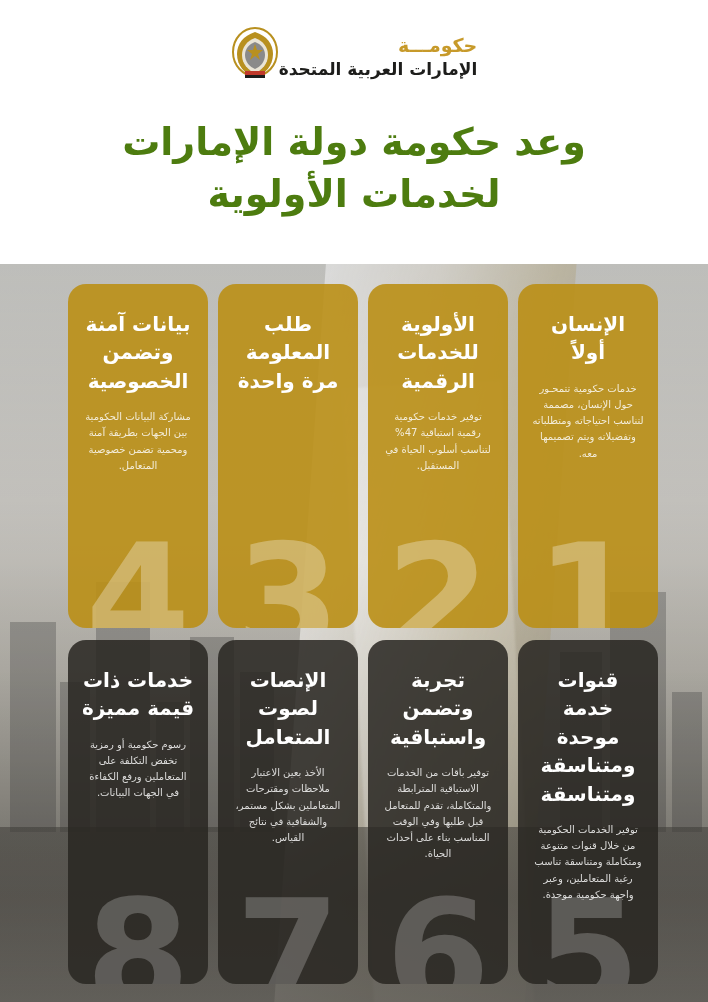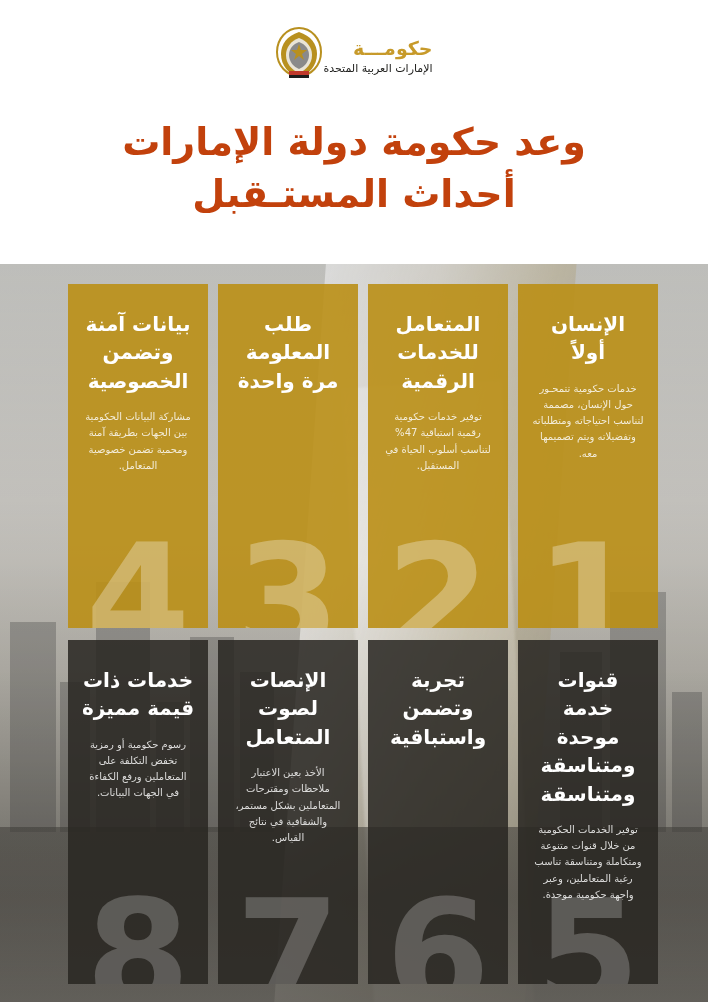--- a/index.html
+++ b/index.html
@@ -49,36 +49,36 @@
     text-align: right;
     direction: rtl;
   }
   .gov-text .l1 {
     font-size: 19px;
     font-weight: bold;
     color: #c79a2a;
     letter-spacing: 0px;
   }
   .gov-text .l2 {
-    font-size: 11px;
-    font-weight: normal;
+    font-size: 17px;
+    font-weight: bold;
     color: #1d1d1b;
     margin-top: 3px;
   }
 
   .title-wrap {
     margin-top: 28px;
     width: 100%;
     text-align: center;
     direction: rtl;
   }
   .title-line {
     font-size: 38px;
     font-weight: bold;
-    color: #c2410c;
+    color: #4d7c0f;
     letter-spacing: 0px;
     line-height: 1.38;
     white-space: nowrap;
   }
 
   
   .band {
     position: absolute;
     left: 0;
     top: 264px;
@@ -145,20 +145,21 @@
     column-gap: 10px;
     row-gap: 12px;
     direction: rtl;
   }
   .card {
     position: relative;
     overflow: hidden;
     padding: 26px 14px 10px 14px;
     direction: rtl;
     text-align: center;
+    border-radius: 18px;
   }
   .card.gold { background: rgba(186,143,22,0.90); }
   .card.dark { background: rgba(41,38,34,0.86); }
 
   .card h3 {
     font-size: 20px;
     font-weight: bold;
     line-height: 1.42;
     color: #ffffff;
     margin: 0 auto;
@@ -206,21 +207,21 @@
         </svg>
       </div>
       <div class="gov-text">
         <span class="l1">حكومـــة</span>
         <span class="l2">الإمارات العربية المتحدة</span>
       </div>
     </div>
 
     <div class="title-wrap">
       <div class="title-line">وعد حكومة دولة الإمارات</div>
-      <div class="title-line">أحداث المستـقبل</div>
+      <div class="title-line">لخدمات الأولوية</div>
     </div>
   </div>
 
   <div class="band">
     <div class="photo">
       <div class="sky-b" style="left:10px; width:46px; height:210px;"></div>
       <div class="sky-b" style="left:60px; width:30px; height:150px;"></div>
       <div class="sky-b" style="left:96px; width:54px; height:250px;"></div>
       <div class="sky-b" style="left:156px; width:28px; height:130px;"></div>
       <div class="sky-b" style="left:190px; width:44px; height:195px;"></div>
@@ -237,21 +238,21 @@
 
   <div class="grid">
 
     <div class="card gold">
       <h3>الإنسان أولاً</h3>
       <p>خدمات حكومية تتمحـور حول الإنسان، مصممة لتناسب احتياجاته ومتطلباته وتفضيلاته ويتم تصميمها معه.</p>
       <div class="num">1</div>
     </div>
 
     <div class="card gold">
-      <h3>المتعامل للخدمات الرقمية</h3>
+      <h3>الأولوية للخدمات الرقمية</h3>
       <p>توفير خدمات حكومية رقمية استباقية 47% لتناسب أسلوب الحياة في المستقبل.</p>
       <div class="num">2</div>
     </div>
 
     <div class="card gold">
       <h3>طلب المعلومة مرة واحدة</h3>
       <div class="num">3</div>
     </div>
 
     <div class="card gold">
@@ -261,20 +262,21 @@
     </div>
 
     <div class="card dark">
       <h3>قنوات خدمة موحدة ومتناسقة ومتناسقة</h3>
       <p>توفير الخدمات الحكومية من خلال قنوات متنوعة ومتكاملة ومتناسقة تناسب رغبة المتعاملين، وعبر واجهة حكومية موحدة.</p>
       <div class="num">5</div>
     </div>
 
     <div class="card dark">
       <h3>تجربة وتضمن واستباقية</h3>
+      <p>توفير باقات من الخدمات الاستباقية المترابطة والمتكاملة، تقدم للمتعامل قبل طلبها وفي الوقت المناسب بناء على أحداث الحياة.</p>
       <div class="num">6</div>
     </div>
 
     <div class="card dark">
       <h3>الإنصات لصوت المتعامل</h3>
       <p>الأخذ بعين الاعتبار ملاحظات ومقترحات المتعاملين بشكل مستمر، والشفافية في نتائج القياس.</p>
       <div class="num">7</div>
     </div>
 
     <div class="card dark">

